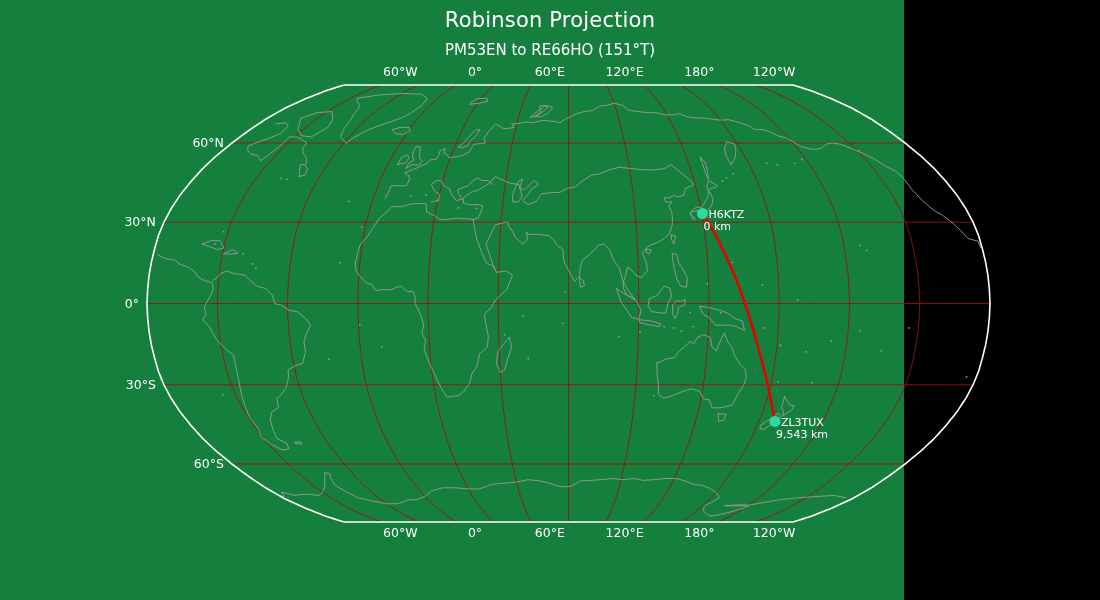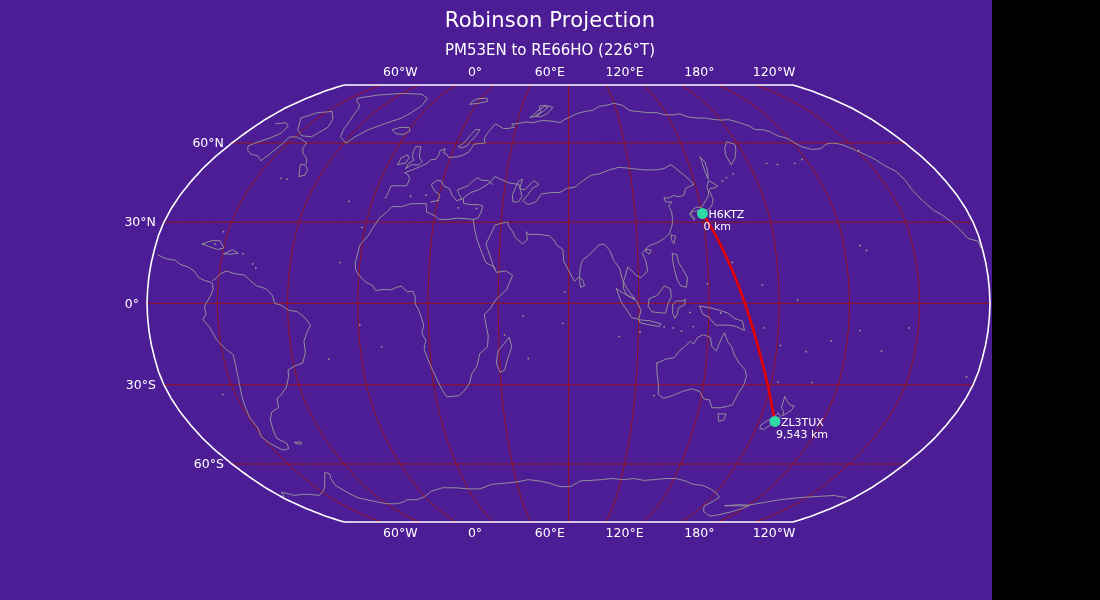--- a/index.html
+++ b/index.html
@@ -11,23 +11,23 @@
     width: 1100px;
     height: 600px;
     overflow: hidden;
     font-family: "DejaVu Sans", "Liberation Sans", sans-serif;
     color: #ffffff;
     position: relative;
   }
   #stage {
     position: absolute;
     left: 0; top: 0;
-    width: 992px;
+    width: 904px;
     height: 600px;
-    background: #4c1d95;
+    background: #15803d;
     text-decoration: underline;
   }
   .title {
     position: absolute;
     left: 0;
     top: 8px;
     width: 1100px;
     text-align: center;
     font-size: 21px;
     color: #ffffff;
@@ -87,21 +87,21 @@
     fill: #2ed9a4;
     stroke: none;
   }
 </style>
 </head>
 <body>
 
 <div id="stage">
 
   <div class="title">Robinson Projection</div>
-  <div class="subtitle">PM53EN to RE66HO (226°T)</div>
+  <div class="subtitle">PM53EN to RE66HO (151°T)</div>
 
   <svg id="map" viewBox="0 0 1100 600">
     <g id="graticule-layer">
         <path d="M231.89 464.01 L235.63 464.01 L239.37 464.01 L243.11 464.01 L246.85 464.01 L250.59 464.01 L254.33 464.01 L258.07 464.01 L261.81 464.01 L265.55 464.01 L269.29 464.01 L273.03 464.01 L276.77 464.01 L280.51 464.01 L284.25 464.01 L287.99 464.01 L291.73 464.01 L295.47 464.01 L299.21 464.01 L302.95 464.01 L306.69 464.01 L310.43 464.01 L314.17 464.01 L317.91 464.01 L321.65 464.01 L325.39 464.01 L329.13 464.01 L332.87 464.01 L336.61 464.01 L340.35 464.01 L344.09 464.01 L347.83 464.01 L351.57 464.01 L355.31 464.01 L359.05 464.01 L362.79 464.01 L366.53 464.01 L370.27 464.01 L374.01 464.01 L377.75 464.01 L381.49 464.01 L385.23 464.01 L388.97 464.01 L392.71 464.01 L396.45 464.01 L400.20 464.01 L403.94 464.01 L407.68 464.01 L411.42 464.01 L415.16 464.01 L418.90 464.01 L422.64 464.01 L426.38 464.01 L430.12 464.01 L433.86 464.01 L437.60 464.01 L441.34 464.01 L445.08 464.01 L448.82 464.01 L452.56 464.01 L456.30 464.01 L460.04 464.01 L463.78 464.01 L467.52 464.01 L471.26 464.01 L475.00 464.01 L478.74 464.01 L482.48 464.01 L486.22 464.01 L489.96 464.01 L493.70 464.01 L497.44 464.01 L501.18 464.01 L504.92 464.01 L508.66 464.01 L512.40 464.01 L516.14 464.01 L519.88 464.01 L523.62 464.01 L527.36 464.01 L531.10 464.01 L534.84 464.01 L538.58 464.01 L542.32 464.01 L546.06 464.01 L549.80 464.01 L553.54 464.01 L557.28 464.01 L561.02 464.01 L564.76 464.01 L568.50 464.01 L572.24 464.01 L575.98 464.01 L579.72 464.01 L583.46 464.01 L587.20 464.01 L590.94 464.01 L594.68 464.01 L598.42 464.01 L602.16 464.01 L605.90 464.01 L609.64 464.01 L613.38 464.01 L617.12 464.01 L620.86 464.01 L624.60 464.01 L628.34 464.01 L632.08 464.01 L635.82 464.01 L639.56 464.01 L643.30 464.01 L647.04 464.01 L650.78 464.01 L654.52 464.01 L658.26 464.01 L662.00 464.01 L665.74 464.01 L669.48 464.01 L673.22 464.01 L676.96 464.01 L680.70 464.01 L684.44 464.01 L688.18 464.01 L691.92 464.01 L695.66 464.01 L699.40 464.01 L703.14 464.01 L706.88 464.01 L710.62 464.01 L714.36 464.01 L718.10 464.01 L721.84 464.01 L725.58 464.01 L729.32 464.01 L733.06 464.01 L736.80 464.01 L740.55 464.01 L744.29 464.01 L748.03 464.01 L751.77 464.01 L755.51 464.01 L759.25 464.01 L762.99 464.01 L766.73 464.01 L770.47 464.01 L774.21 464.01 L777.95 464.01 L781.69 464.01 L785.43 464.01 L789.17 464.01 L792.91 464.01 L796.65 464.01 L800.39 464.01 L804.13 464.01 L807.87 464.01 L811.61 464.01 L815.35 464.01 L819.09 464.01 L822.83 464.01 L826.57 464.01 L830.31 464.01 L834.05 464.01 L837.79 464.01 L841.53 464.01 L845.27 464.01 L849.01 464.01 L852.75 464.01 L856.49 464.01 L860.23 464.01 L863.97 464.01 L867.71 464.01 L871.45 464.01 L875.19 464.01 L878.93 464.01 L882.67 464.01 L886.41 464.01 L890.15 464.01 L893.89 464.01 L897.63 464.01 L901.37 464.01 L905.11 464.01" class="graticule"></path>
         <path d="M163.86 384.78 L168.36 384.78 L172.85 384.78 L177.35 384.78 L181.84 384.78 L186.34 384.78 L190.84 384.78 L195.33 384.78 L199.83 384.78 L204.32 384.78 L208.82 384.78 L213.32 384.78 L217.81 384.78 L222.31 384.78 L226.80 384.78 L231.30 384.78 L235.80 384.78 L240.29 384.78 L244.79 384.78 L249.28 384.78 L253.78 384.78 L258.28 384.78 L262.77 384.78 L267.27 384.78 L271.76 384.78 L276.26 384.78 L280.76 384.78 L285.25 384.78 L289.75 384.78 L294.24 384.78 L298.74 384.78 L303.24 384.78 L307.73 384.78 L312.23 384.78 L316.72 384.78 L321.22 384.78 L325.72 384.78 L330.21 384.78 L334.71 384.78 L339.20 384.78 L343.70 384.78 L348.20 384.78 L352.69 384.78 L357.19 384.78 L361.68 384.78 L366.18 384.78 L370.68 384.78 L375.17 384.78 L379.67 384.78 L384.16 384.78 L388.66 384.78 L393.16 384.78 L397.65 384.78 L402.15 384.78 L406.64 384.78 L411.14 384.78 L415.64 384.78 L420.13 384.78 L424.63 384.78 L429.12 384.78 L433.62 384.78 L438.12 384.78 L442.61 384.78 L447.11 384.78 L451.60 384.78 L456.10 384.78 L460.60 384.78 L465.09 384.78 L469.59 384.78 L474.08 384.78 L478.58 384.78 L483.08 384.78 L487.57 384.78 L492.07 384.78 L496.56 384.78 L501.06 384.78 L505.56 384.78 L510.05 384.78 L514.55 384.78 L519.04 384.78 L523.54 384.78 L528.04 384.78 L532.53 384.78 L537.03 384.78 L541.52 384.78 L546.02 384.78 L550.52 384.78 L555.01 384.78 L559.51 384.78 L564.00 384.78 L568.50 384.78 L573.00 384.78 L577.49 384.78 L581.99 384.78 L586.48 384.78 L590.98 384.78 L595.48 384.78 L599.97 384.78 L604.47 384.78 L608.96 384.78 L613.46 384.78 L617.96 384.78 L622.45 384.78 L626.95 384.78 L631.44 384.78 L635.94 384.78 L640.44 384.78 L644.93 384.78 L649.43 384.78 L653.92 384.78 L658.42 384.78 L662.92 384.78 L667.41 384.78 L671.91 384.78 L676.40 384.78 L680.90 384.78 L685.40 384.78 L689.89 384.78 L694.39 384.78 L698.88 384.78 L703.38 384.78 L707.88 384.78 L712.37 384.78 L716.87 384.78 L721.36 384.78 L725.86 384.78 L730.36 384.78 L734.85 384.78 L739.35 384.78 L743.84 384.78 L748.34 384.78 L752.84 384.78 L757.33 384.78 L761.83 384.78 L766.32 384.78 L770.82 384.78 L775.32 384.78 L779.81 384.78 L784.31 384.78 L788.80 384.78 L793.30 384.78 L797.80 384.78 L802.29 384.78 L806.79 384.78 L811.28 384.78 L815.78 384.78 L820.28 384.78 L824.77 384.78 L829.27 384.78 L833.76 384.78 L838.26 384.78 L842.76 384.78 L847.25 384.78 L851.75 384.78 L856.24 384.78 L860.74 384.78 L865.24 384.78 L869.73 384.78 L874.23 384.78 L878.72 384.78 L883.22 384.78 L887.72 384.78 L892.21 384.78 L896.71 384.78 L901.20 384.78 L905.70 384.78 L910.20 384.78 L914.69 384.78 L919.19 384.78 L923.68 384.78 L928.18 384.78 L932.68 384.78 L937.17 384.78 L941.67 384.78 L946.16 384.78 L950.66 384.78 L955.16 384.78 L959.65 384.78 L964.15 384.78 L968.64 384.78 L973.14 384.78" class="graticule"></path>
         <path d="M147.00 303.50 L151.68 303.50 L156.37 303.50 L161.05 303.50 L165.73 303.50 L170.42 303.50 L175.10 303.50 L179.78 303.50 L184.47 303.50 L189.15 303.50 L193.83 303.50 L198.52 303.50 L203.20 303.50 L207.88 303.50 L212.57 303.50 L217.25 303.50 L221.93 303.50 L226.62 303.50 L231.30 303.50 L235.98 303.50 L240.67 303.50 L245.35 303.50 L250.03 303.50 L254.72 303.50 L259.40 303.50 L264.08 303.50 L268.77 303.50 L273.45 303.50 L278.13 303.50 L282.82 303.50 L287.50 303.50 L292.18 303.50 L296.87 303.50 L301.55 303.50 L306.23 303.50 L310.92 303.50 L315.60 303.50 L320.28 303.50 L324.97 303.50 L329.65 303.50 L334.33 303.50 L339.02 303.50 L343.70 303.50 L348.38 303.50 L353.07 303.50 L357.75 303.50 L362.43 303.50 L367.12 303.50 L371.80 303.50 L376.48 303.50 L381.17 303.50 L385.85 303.50 L390.53 303.50 L395.22 303.50 L399.90 303.50 L404.58 303.50 L409.27 303.50 L413.95 303.50 L418.63 303.50 L423.32 303.50 L428.00 303.50 L432.68 303.50 L437.37 303.50 L442.05 303.50 L446.73 303.50 L451.42 303.50 L456.10 303.50 L460.78 303.50 L465.47 303.50 L470.15 303.50 L474.83 303.50 L479.52 303.50 L484.20 303.50 L488.88 303.50 L493.57 303.50 L498.25 303.50 L502.93 303.50 L507.62 303.50 L512.30 303.50 L516.98 303.50 L521.67 303.50 L526.35 303.50 L531.03 303.50 L535.72 303.50 L540.40 303.50 L545.08 303.50 L549.77 303.50 L554.45 303.50 L559.13 303.50 L563.82 303.50 L568.50 303.50 L573.18 303.50 L577.87 303.50 L582.55 303.50 L587.23 303.50 L591.92 303.50 L596.60 303.50 L601.28 303.50 L605.97 303.50 L610.65 303.50 L615.33 303.50 L620.02 303.50 L624.70 303.50 L629.38 303.50 L634.07 303.50 L638.75 303.50 L643.43 303.50 L648.12 303.50 L652.80 303.50 L657.48 303.50 L662.17 303.50 L666.85 303.50 L671.53 303.50 L676.22 303.50 L680.90 303.50 L685.58 303.50 L690.27 303.50 L694.95 303.50 L699.63 303.50 L704.32 303.50 L709.00 303.50 L713.68 303.50 L718.37 303.50 L723.05 303.50 L727.73 303.50 L732.42 303.50 L737.10 303.50 L741.78 303.50 L746.47 303.50 L751.15 303.50 L755.83 303.50 L760.52 303.50 L765.20 303.50 L769.88 303.50 L774.57 303.50 L779.25 303.50 L783.93 303.50 L788.62 303.50 L793.30 303.50 L797.98 303.50 L802.67 303.50 L807.35 303.50 L812.03 303.50 L816.72 303.50 L821.40 303.50 L826.08 303.50 L830.77 303.50 L835.45 303.50 L840.13 303.50 L844.82 303.50 L849.50 303.50 L854.18 303.50 L858.87 303.50 L863.55 303.50 L868.23 303.50 L872.92 303.50 L877.60 303.50 L882.28 303.50 L886.97 303.50 L891.65 303.50 L896.33 303.50 L901.02 303.50 L905.70 303.50 L910.38 303.50 L915.07 303.50 L919.75 303.50 L924.43 303.50 L929.12 303.50 L933.80 303.50 L938.48 303.50 L943.17 303.50 L947.85 303.50 L952.53 303.50 L957.22 303.50 L961.90 303.50 L966.58 303.50 L971.27 303.50 L975.95 303.50 L980.63 303.50 L985.32 303.50 L990.00 303.50" class="graticule"></path>
         <path d="M163.86 222.22 L168.36 222.22 L172.85 222.22 L177.35 222.22 L181.84 222.22 L186.34 222.22 L190.84 222.22 L195.33 222.22 L199.83 222.22 L204.32 222.22 L208.82 222.22 L213.32 222.22 L217.81 222.22 L222.31 222.22 L226.80 222.22 L231.30 222.22 L235.80 222.22 L240.29 222.22 L244.79 222.22 L249.28 222.22 L253.78 222.22 L258.28 222.22 L262.77 222.22 L267.27 222.22 L271.76 222.22 L276.26 222.22 L280.76 222.22 L285.25 222.22 L289.75 222.22 L294.24 222.22 L298.74 222.22 L303.24 222.22 L307.73 222.22 L312.23 222.22 L316.72 222.22 L321.22 222.22 L325.72 222.22 L330.21 222.22 L334.71 222.22 L339.20 222.22 L343.70 222.22 L348.20 222.22 L352.69 222.22 L357.19 222.22 L361.68 222.22 L366.18 222.22 L370.68 222.22 L375.17 222.22 L379.67 222.22 L384.16 222.22 L388.66 222.22 L393.16 222.22 L397.65 222.22 L402.15 222.22 L406.64 222.22 L411.14 222.22 L415.64 222.22 L420.13 222.22 L424.63 222.22 L429.12 222.22 L433.62 222.22 L438.12 222.22 L442.61 222.22 L447.11 222.22 L451.60 222.22 L456.10 222.22 L460.60 222.22 L465.09 222.22 L469.59 222.22 L474.08 222.22 L478.58 222.22 L483.08 222.22 L487.57 222.22 L492.07 222.22 L496.56 222.22 L501.06 222.22 L505.56 222.22 L510.05 222.22 L514.55 222.22 L519.04 222.22 L523.54 222.22 L528.04 222.22 L532.53 222.22 L537.03 222.22 L541.52 222.22 L546.02 222.22 L550.52 222.22 L555.01 222.22 L559.51 222.22 L564.00 222.22 L568.50 222.22 L573.00 222.22 L577.49 222.22 L581.99 222.22 L586.48 222.22 L590.98 222.22 L595.48 222.22 L599.97 222.22 L604.47 222.22 L608.96 222.22 L613.46 222.22 L617.96 222.22 L622.45 222.22 L626.95 222.22 L631.44 222.22 L635.94 222.22 L640.44 222.22 L644.93 222.22 L649.43 222.22 L653.92 222.22 L658.42 222.22 L662.92 222.22 L667.41 222.22 L671.91 222.22 L676.40 222.22 L680.90 222.22 L685.40 222.22 L689.89 222.22 L694.39 222.22 L698.88 222.22 L703.38 222.22 L707.88 222.22 L712.37 222.22 L716.87 222.22 L721.36 222.22 L725.86 222.22 L730.36 222.22 L734.85 222.22 L739.35 222.22 L743.84 222.22 L748.34 222.22 L752.84 222.22 L757.33 222.22 L761.83 222.22 L766.32 222.22 L770.82 222.22 L775.32 222.22 L779.81 222.22 L784.31 222.22 L788.80 222.22 L793.30 222.22 L797.80 222.22 L802.29 222.22 L806.79 222.22 L811.28 222.22 L815.78 222.22 L820.28 222.22 L824.77 222.22 L829.27 222.22 L833.76 222.22 L838.26 222.22 L842.76 222.22 L847.25 222.22 L851.75 222.22 L856.24 222.22 L860.74 222.22 L865.24 222.22 L869.73 222.22 L874.23 222.22 L878.72 222.22 L883.22 222.22 L887.72 222.22 L892.21 222.22 L896.71 222.22 L901.20 222.22 L905.70 222.22 L910.20 222.22 L914.69 222.22 L919.19 222.22 L923.68 222.22 L928.18 222.22 L932.68 222.22 L937.17 222.22 L941.67 222.22 L946.16 222.22 L950.66 222.22 L955.16 222.22 L959.65 222.22 L964.15 222.22 L968.64 222.22 L973.14 222.22" class="graticule"></path>
         <path d="M231.89 142.99 L235.63 142.99 L239.37 142.99 L243.11 142.99 L246.85 142.99 L250.59 142.99 L254.33 142.99 L258.07 142.99 L261.81 142.99 L265.55 142.99 L269.29 142.99 L273.03 142.99 L276.77 142.99 L280.51 142.99 L284.25 142.99 L287.99 142.99 L291.73 142.99 L295.47 142.99 L299.21 142.99 L302.95 142.99 L306.69 142.99 L310.43 142.99 L314.17 142.99 L317.91 142.99 L321.65 142.99 L325.39 142.99 L329.13 142.99 L332.87 142.99 L336.61 142.99 L340.35 142.99 L344.09 142.99 L347.83 142.99 L351.57 142.99 L355.31 142.99 L359.05 142.99 L362.79 142.99 L366.53 142.99 L370.27 142.99 L374.01 142.99 L377.75 142.99 L381.49 142.99 L385.23 142.99 L388.97 142.99 L392.71 142.99 L396.45 142.99 L400.20 142.99 L403.94 142.99 L407.68 142.99 L411.42 142.99 L415.16 142.99 L418.90 142.99 L422.64 142.99 L426.38 142.99 L430.12 142.99 L433.86 142.99 L437.60 142.99 L441.34 142.99 L445.08 142.99 L448.82 142.99 L452.56 142.99 L456.30 142.99 L460.04 142.99 L463.78 142.99 L467.52 142.99 L471.26 142.99 L475.00 142.99 L478.74 142.99 L482.48 142.99 L486.22 142.99 L489.96 142.99 L493.70 142.99 L497.44 142.99 L501.18 142.99 L504.92 142.99 L508.66 142.99 L512.40 142.99 L516.14 142.99 L519.88 142.99 L523.62 142.99 L527.36 142.99 L531.10 142.99 L534.84 142.99 L538.58 142.99 L542.32 142.99 L546.06 142.99 L549.80 142.99 L553.54 142.99 L557.28 142.99 L561.02 142.99 L564.76 142.99 L568.50 142.99 L572.24 142.99 L575.98 142.99 L579.72 142.99 L583.46 142.99 L587.20 142.99 L590.94 142.99 L594.68 142.99 L598.42 142.99 L602.16 142.99 L605.90 142.99 L609.64 142.99 L613.38 142.99 L617.12 142.99 L620.86 142.99 L624.60 142.99 L628.34 142.99 L632.08 142.99 L635.82 142.99 L639.56 142.99 L643.30 142.99 L647.04 142.99 L650.78 142.99 L654.52 142.99 L658.26 142.99 L662.00 142.99 L665.74 142.99 L669.48 142.99 L673.22 142.99 L676.96 142.99 L680.70 142.99 L684.44 142.99 L688.18 142.99 L691.92 142.99 L695.66 142.99 L699.40 142.99 L703.14 142.99 L706.88 142.99 L710.62 142.99 L714.36 142.99 L718.10 142.99 L721.84 142.99 L725.58 142.99 L729.32 142.99 L733.06 142.99 L736.80 142.99 L740.55 142.99 L744.29 142.99 L748.03 142.99 L751.77 142.99 L755.51 142.99 L759.25 142.99 L762.99 142.99 L766.73 142.99 L770.47 142.99 L774.21 142.99 L777.95 142.99 L781.69 142.99 L785.43 142.99 L789.17 142.99 L792.91 142.99 L796.65 142.99 L800.39 142.99 L804.13 142.99 L807.87 142.99 L811.61 142.99 L815.35 142.99 L819.09 142.99 L822.83 142.99 L826.57 142.99 L830.31 142.99 L834.05 142.99 L837.79 142.99 L841.53 142.99 L845.27 142.99 L849.01 142.99 L852.75 142.99 L856.49 142.99 L860.23 142.99 L863.97 142.99 L867.71 142.99 L871.45 142.99 L875.19 142.99 L878.93 142.99 L882.67 142.99 L886.41 142.99 L890.15 142.99 L893.89 142.99 L897.63 142.99 L901.37 142.99 L905.11 142.99" class="graticule"></path>
         <path d="M381.56 522.00 L375.94 519.91 L370.32 517.82 L364.07 515.17 L357.17 511.97 L350.27 508.76 L342.98 504.76 L335.68 500.75 L328.85 496.56 L322.47 492.18 L316.09 487.80 L310.32 483.16 L304.54 478.51 L298.92 473.75 L293.46 468.88 L287.99 464.01 L282.88 458.97 L277.76 453.92 L272.90 448.81 L268.27 443.63 L263.65 438.45 L259.67 433.16 L255.70 427.87 L251.93 422.55 L248.36 417.19 L244.79 411.83 L241.82 406.43 L238.86 401.03 L236.16 395.62 L233.73 390.20 L231.30 384.78 L229.47 379.36 L227.65 373.94 L226.09 368.53 L224.79 363.11 L223.50 357.69 L222.41 352.27 L221.31 346.85 L220.38 341.43 L219.62 336.01 L218.87 330.59 L218.42 325.18 L217.97 319.76 L217.64 314.34 L217.45 308.92 L217.25 303.50 L217.45 298.08 L217.64 292.66 L217.97 287.24 L218.42 281.82 L218.87 276.41 L219.62 270.99 L220.38 265.57 L221.31 260.15 L222.41 254.73 L223.50 249.31 L224.79 243.89 L226.09 238.47 L227.65 233.06 L229.47 227.64 L231.30 222.22 L233.73 216.80 L236.16 211.38 L238.86 205.97 L241.82 200.57 L244.79 195.17 L248.36 189.81 L251.93 184.45 L255.70 179.13 L259.67 173.84 L263.65 168.55 L268.27 163.37 L272.90 158.19 L277.76 153.08 L282.88 148.03 L287.99 142.99 L293.46 138.12 L298.92 133.25 L304.54 128.49 L310.32 123.84 L316.09 119.20 L322.47 114.82 L328.85 110.44 L335.68 106.25 L342.98 102.24 L350.27 98.24 L357.17 95.03 L364.07 91.83 L370.32 89.18 L375.94 87.09 L381.56 85.00" class="graticule"></path>
         <path d="M418.95 522.00 L414.46 519.91 L409.96 517.82 L404.95 515.17 L399.43 511.97 L393.91 508.76 L388.08 504.76 L382.25 500.75 L376.78 496.56 L371.68 492.18 L366.57 487.80 L361.95 483.16 L357.33 478.51 L352.84 473.75 L348.47 468.88 L344.09 464.01 L340.00 458.97 L335.91 453.92 L332.02 448.81 L328.32 443.63 L324.62 438.45 L321.44 433.16 L318.26 427.87 L315.24 422.55 L312.39 417.19 L309.53 411.83 L307.16 406.43 L304.79 401.03 L302.63 395.62 L300.68 390.20 L298.74 384.78 L297.28 379.36 L295.82 373.94 L294.57 368.53 L293.54 363.11 L292.50 357.69 L291.63 352.27 L290.75 346.85 L290.01 341.43 L289.40 336.01 L288.79 330.59 L288.43 325.18 L288.07 319.76 L287.81 314.34 L287.66 308.92 L287.50 303.50 L287.66 298.08 L287.81 292.66 L288.07 287.24 L288.43 281.82 L288.79 276.41 L289.40 270.99 L290.01 265.57 L290.75 260.15 L291.63 254.73 L292.50 249.31 L293.54 243.89 L294.57 238.47 L295.82 233.06 L297.28 227.64 L298.74 222.22 L300.68 216.80 L302.63 211.38 L304.79 205.97 L307.16 200.57 L309.53 195.17 L312.39 189.81 L315.24 184.45 L318.26 179.13 L321.44 173.84 L324.62 168.55 L328.32 163.37 L332.02 158.19 L335.91 153.08 L340.00 148.03 L344.09 142.99 L348.47 138.12 L352.84 133.25 L357.33 128.49 L361.95 123.84 L366.57 119.20 L371.68 114.82 L376.78 110.44 L382.25 106.25 L388.08 102.24 L393.91 98.24 L399.43 95.03 L404.95 91.83 L409.96 89.18 L414.46 87.09 L418.95 85.00" class="graticule"></path>

